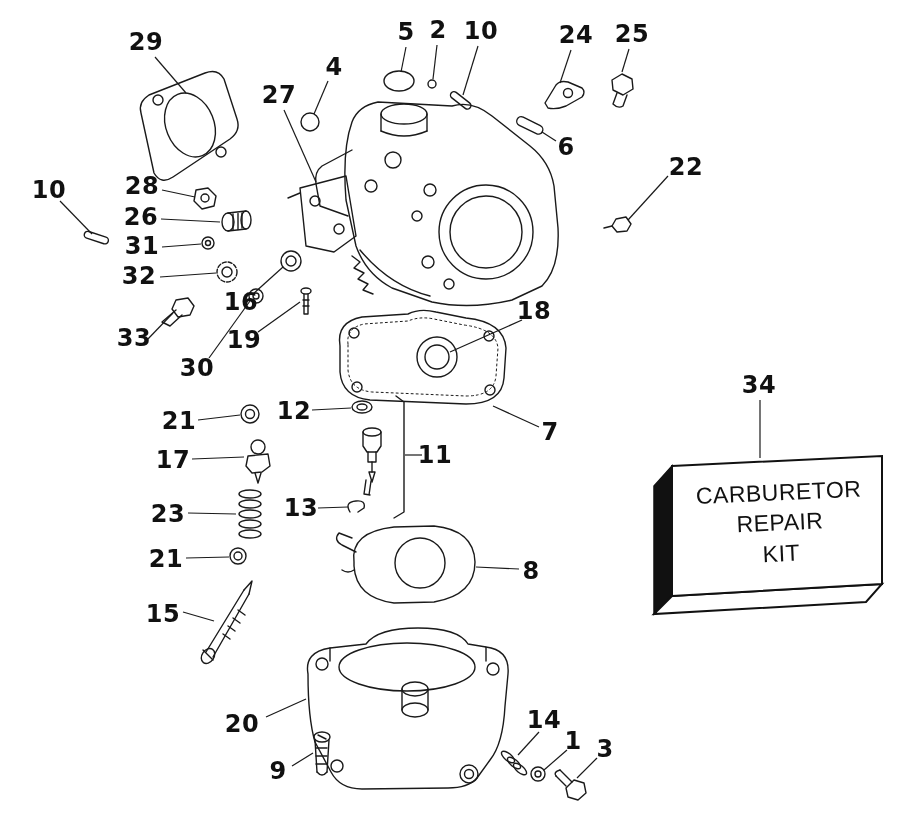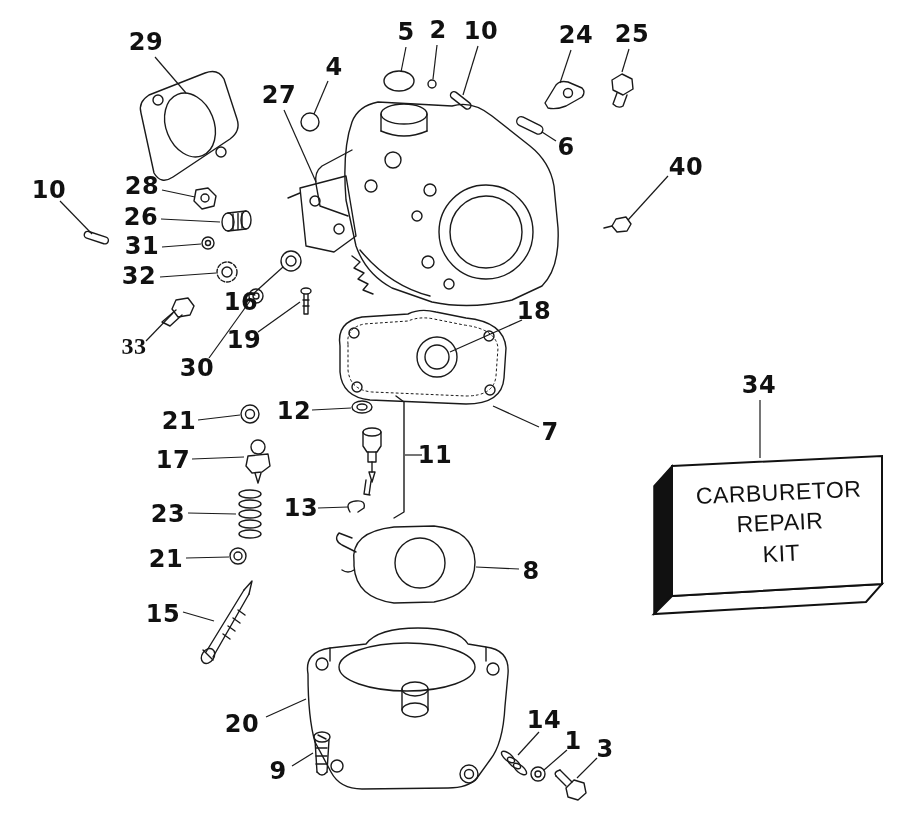--- a/index.html
+++ b/index.html
@@ -290,29 +290,29 @@
   <div id="callout-layer">
       <div class="part-label" style="left: 146px; top: 42px;">29</div>
       <div class="part-label" style="left: 406px; top: 32px;">5</div>
       <div class="part-label" style="left: 438px; top: 30px;">2</div>
       <div class="part-label" style="left: 481px; top: 31px;">10</div>
       <div class="part-label" style="left: 576px; top: 35px;">24</div>
       <div class="part-label" style="left: 632px; top: 34px;">25</div>
       <div class="part-label" style="left: 334px; top: 67px;">4</div>
       <div class="part-label" style="left: 279px; top: 95px; text-align: right;">27</div>
       <div class="part-label" style="left: 566px; top: 147px;">6</div>
-      <div class="part-label" style="left: 686px; top: 167px;">40</div>
+      <div class="part-label" style="left: 686px; top: 167px;">22</div>
       <div class="part-label" style="left: 49px; top: 190px;">10</div>
       <div class="part-label" style="left: 142px; top: 186px;">28</div>
       <div class="part-label" style="left: 141px; top: 217px;">26</div>
       <div class="part-label" style="left: 142px; top: 246px;">31</div>
       <div class="part-label" style="left: 139px; top: 276px;">32</div>
       <div class="part-label" style="left: 241px; top: 302px;">16</div>
       <div class="part-label" style="left: 244px; top: 340px;">19</div>
-      <div class="part-label" style="left: 134px; top: 346px; font-family: Liberation Serif, serif;">33</div>
+      <div class="part-label" style="left: 134px; top: 338px;">33</div>
       <div class="part-label" style="left: 197px; top: 368px;">30</div>
       <div class="part-label" style="left: 534px; top: 311px; text-align: right;">18</div>
       <div class="part-label" style="left: 179px; top: 421px;">21</div>
       <div class="part-label" style="left: 294px; top: 411px;">12</div>
       <div class="part-label" style="left: 173px; top: 460px;">17</div>
       <div class="part-label" style="left: 435px; top: 455px;">11</div>
       <div class="part-label" style="left: 550px; top: 432px;">7</div>
       <div class="part-label" style="left: 168px; top: 514px;">23</div>
       <div class="part-label" style="left: 301px; top: 508px;">13</div>
       <div class="part-label" style="left: 166px; top: 559px;">21</div>

